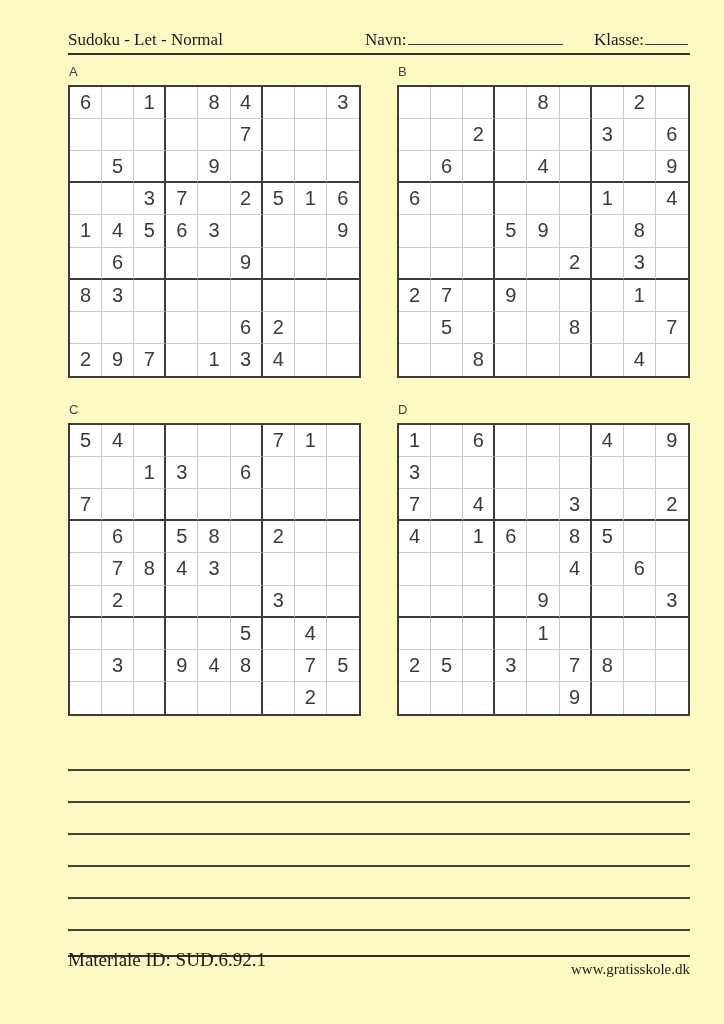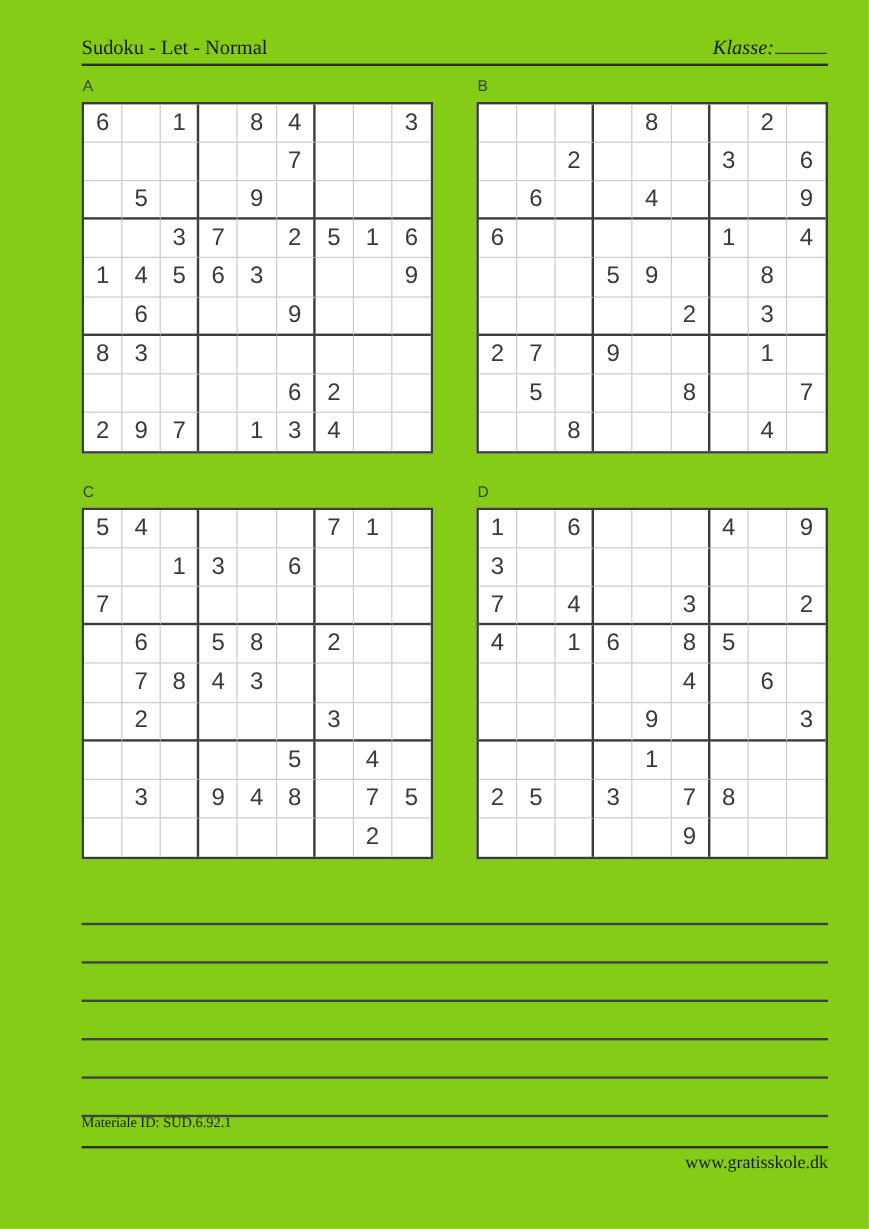--- a/index.html
+++ b/index.html
@@ -6,29 +6,29 @@
     --grid-dark:#3c3c3c;
     --grid-light:#cbcbcb;
     --digit:#3a3a3a;
     --rule:#2f2f2f;
   }
   *{margin:0;padding:0;box-sizing:border-box;}
   body{background:#ffffff;}
   .page{
     position:relative;
     width:724px;height:1024px;
-    background:#84cc16;
+    background:#fef9c3;
     font-family:"Liberation Serif", serif;
     color:#1a1a1a;
     overflow:hidden;
   }
   
   .hdr-title{position:absolute;left:68px;top:30px;font-size:17px;}
   .hdr-navn{position:absolute;left:365px;top:30px;font-size:17px;}
-  .hdr-klasse{position:absolute;left:594px;top:30px;font-size:17px;font-style:italic;}
+  .hdr-klasse{position:absolute;left:594px;top:30px;font-size:17px;}
   .fill-line{
     display:inline-block;height:15px;vertical-align:baseline;
     border-bottom:1.5px solid #3a3a3a;margin-left:1px;
   }
   .fill-line.navn{width:155px;}
   .fill-line.klasse{width:43px;}
   .hdr-rule{position:absolute;left:68px;top:53px;width:622px;border-top:2px solid var(--rule);}
   
   .puzzle-label{
     position:absolute;font-family:"Liberation Sans", sans-serif;
@@ -55,29 +55,32 @@
   .cell:nth-child(n+73){border-bottom:none;}
   #gridA{left:68px;top:85px;}  #labelA{left:69px;top:64px;}
   #gridB{left:397px;top:85px;} #labelB{left:398px;top:64px;}
   #gridC{left:68px;top:423px;} #labelC{left:69px;top:402px;}
   #gridD{left:397px;top:423px;}#labelD{left:398px;top:402px;}
   
   .notes{position:absolute;left:68px;top:739px;width:622px;}
   .note-line{height:32px;border-bottom:2px solid #424242;}
   
   .ftr-rule{position:absolute;left:68px;top:955px;width:622px;border-top:2px solid var(--rule);}
-  .ftr-left{position:absolute;left:68px;top:928px;font-size:12px;}
+  .ftr-left{position:absolute;left:68px;top:949px;font-size:19px;}
   .ftr-right{position:absolute;right:34px;top:961px;font-size:15px;}
 </style>
 </head>
 <body>
 
 <div class="page">
 
   <div class="hdr-title">Sudoku - Let - Normal</div>
+  <div class="hdr-navn">
+    <span>Navn:</span><span class="fill-line navn"></span>
+  </div>
   <div class="hdr-klasse">
     <span>Klasse:</span><span class="fill-line klasse"></span>
   </div>
   <div class="hdr-rule"></div>
 
   <div class="puzzle-label" id="labelA">A</div>
   <div class="sudoku" id="gridA">
       <div class="cell">6</div>
       <div class="cell"></div>
       <div class="cell br">1</div>

